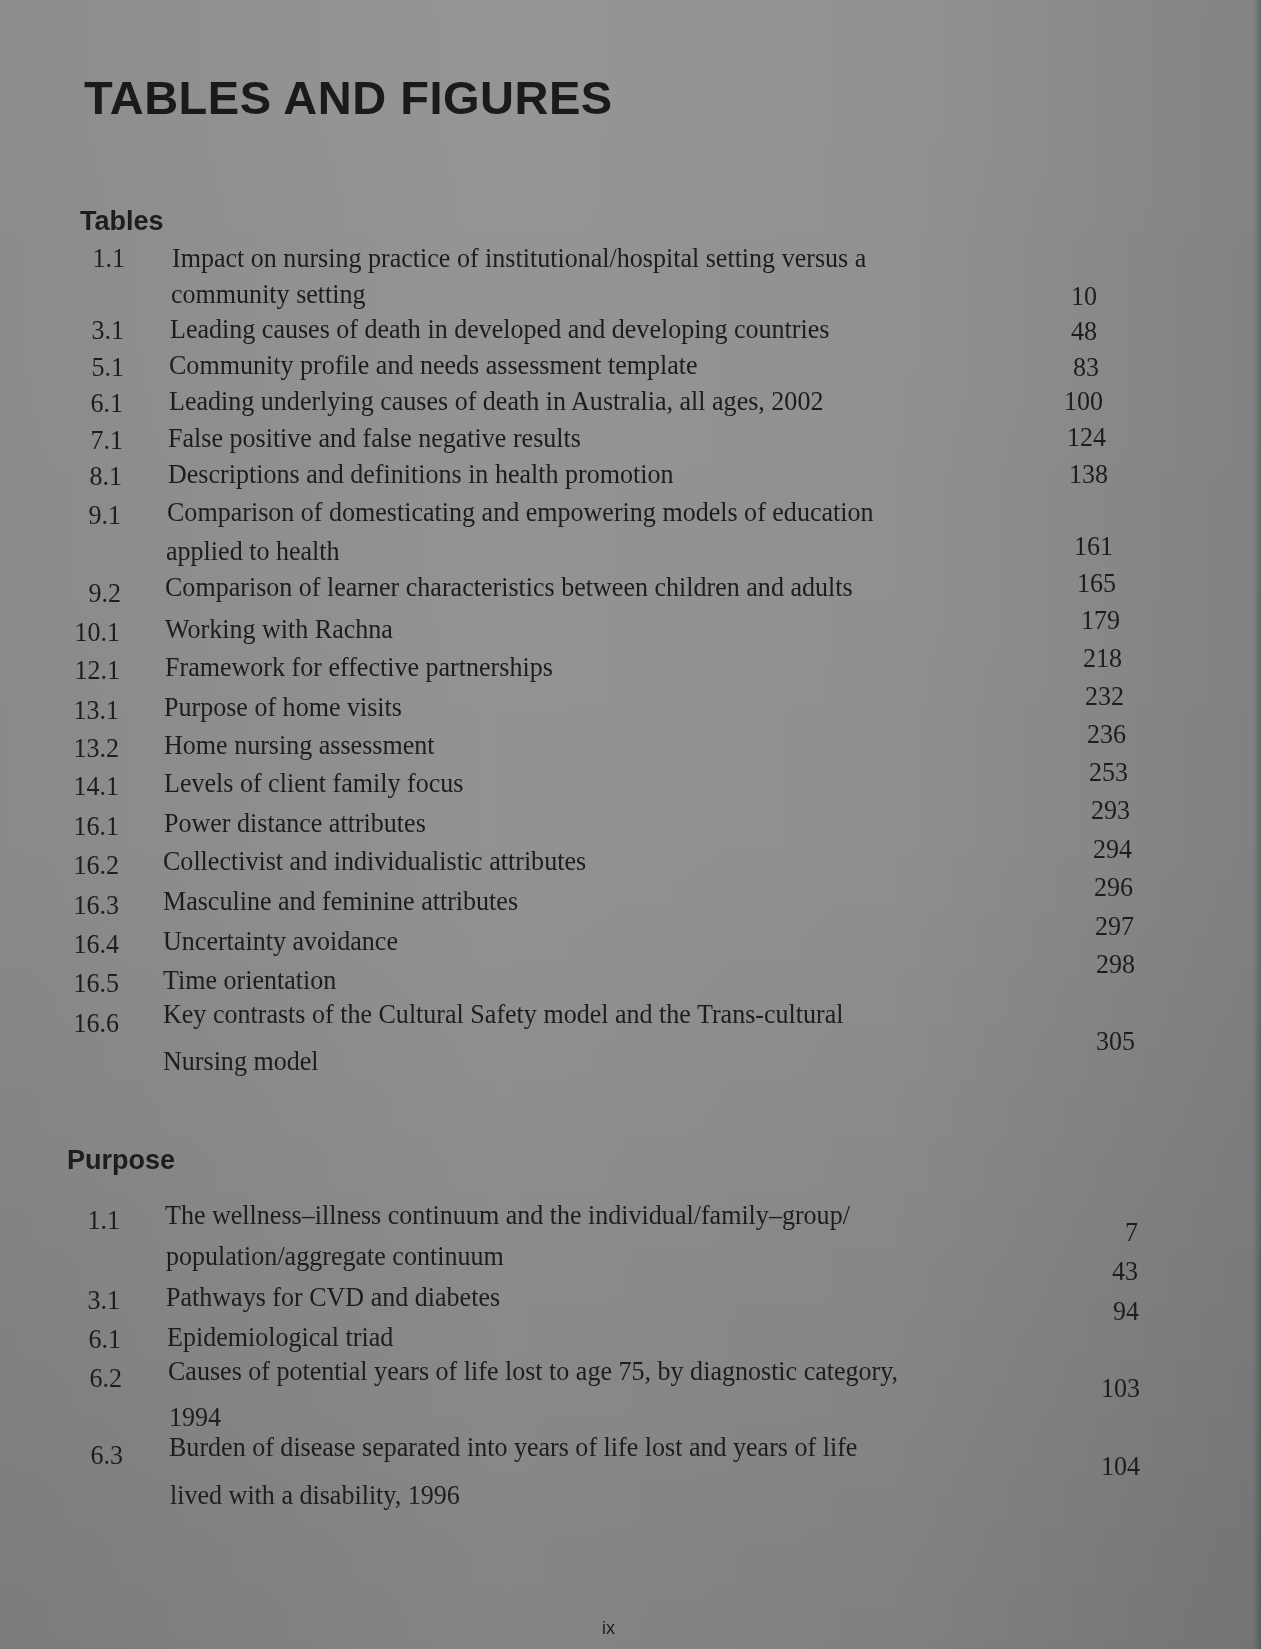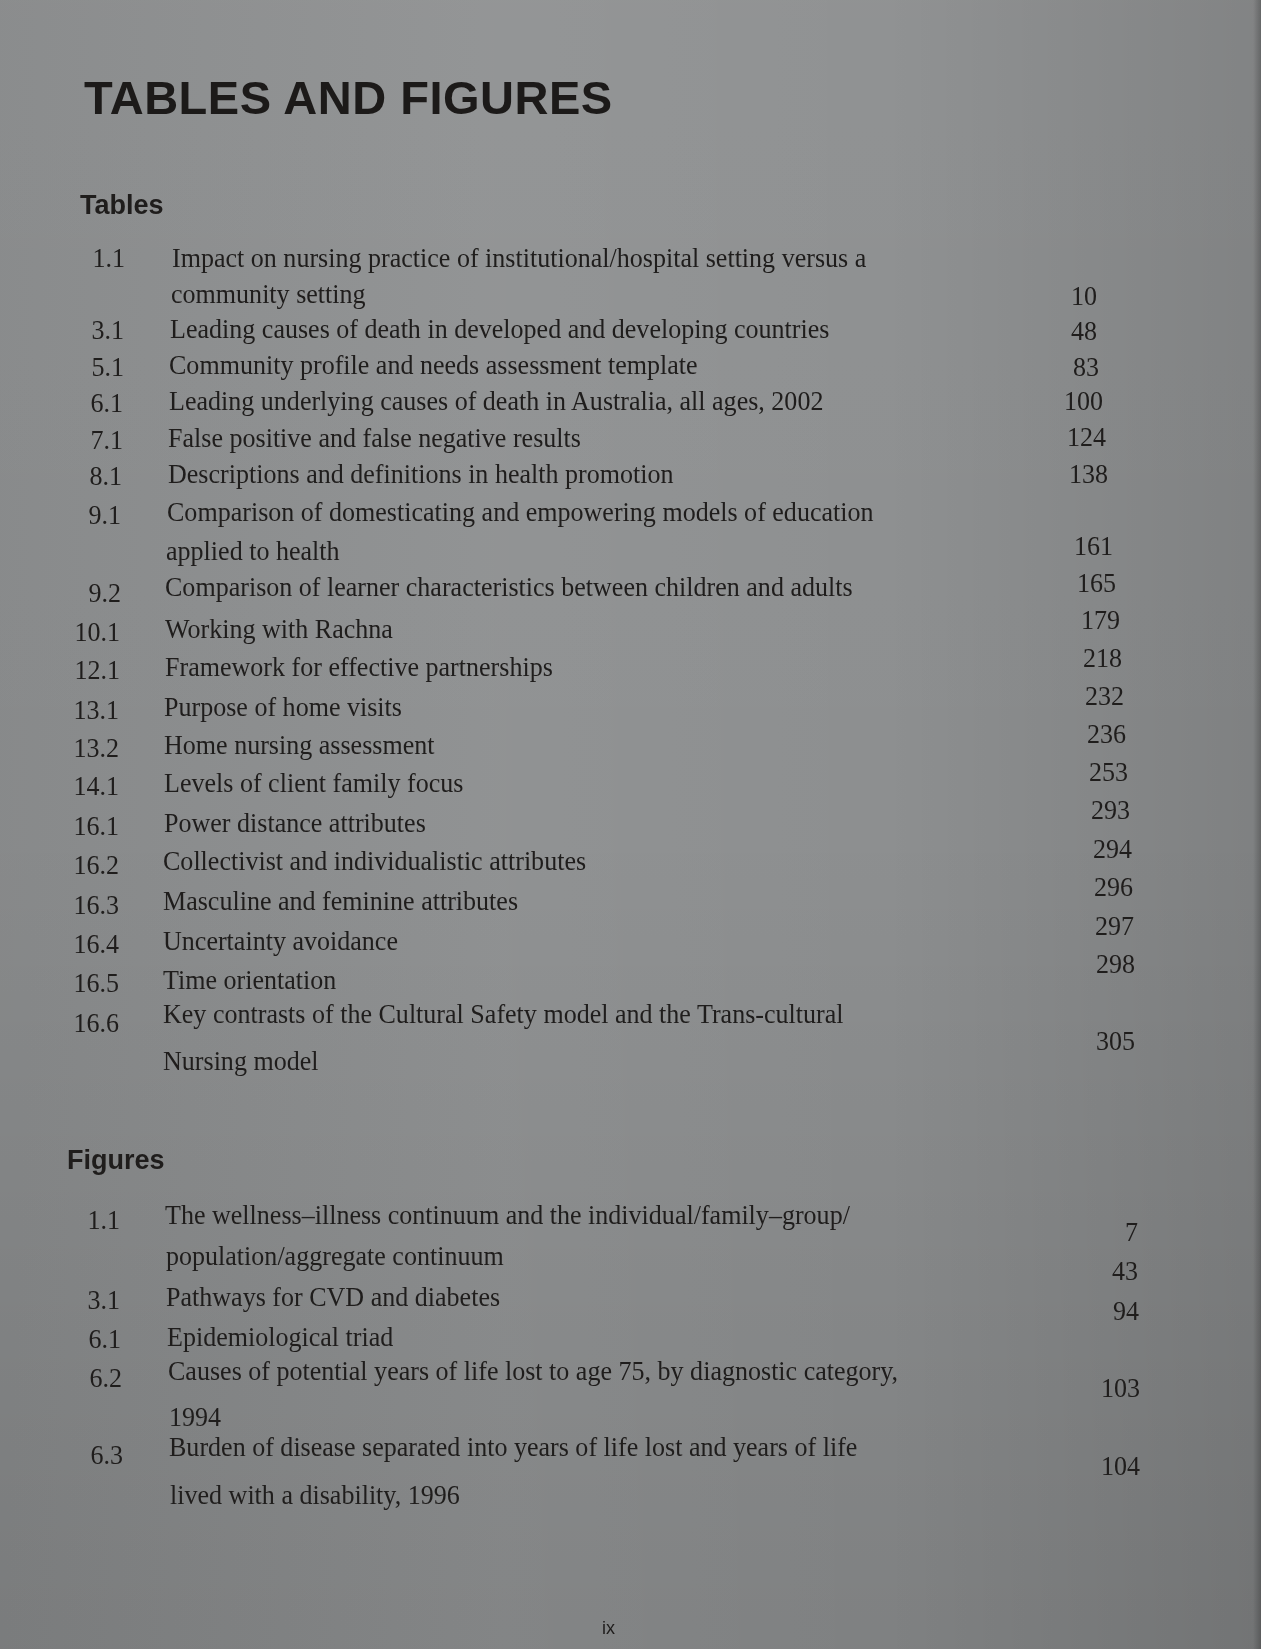--- a/index.html
+++ b/index.html
@@ -74,21 +74,21 @@
     }
   </style>
 </head>
 <body>
 
 <div class="page-edge"></div>
 
 <h1 class="page-title" style="margin:0;">TABLES AND FIGURES</h1>
 
 <section>
-  <h2 class="section-heading" style="left:80px; top:190px; margin:0;">Tables</h2>
+  <h2 class="section-heading" style="left:80px; top:206px; margin:0;">Tables</h2>
 
   <div>
     <span class="entry-num" style="left:55px; top:239px;">1.1</span>
     <span class="entry-text" style="left:172px; top:239px;">Impact on nursing practice of institutional/hospital setting versus a</span>
     <span class="entry-text" style="left:171px; top:275px;">community setting</span>
     <span class="entry-page" style="left:1027px; top:277px;">10</span>
   </div>
 
   <div>
     <span class="entry-num" style="left:54px; top:311px;">3.1</span>
@@ -195,21 +195,21 @@
 
   <div>
     <span class="entry-num" style="left:49px; top:1004px;">16.6</span>
     <span class="entry-text" style="left:163px; top:995px;">Key contrasts of the Cultural Safety model and the Trans-cultural</span>
     <span class="entry-text" style="left:163px; top:1042px;">Nursing model</span>
     <span class="entry-page" style="left:1065px; top:1022px;">305</span>
   </div>
 </section>
 
 <section>
-  <h2 class="section-heading" style="left:67px; top:1145px; margin:0;">Figures</h2>
+  <h2 class="section-heading" style="left:67px; top:1145px; margin:0;">Purpose</h2>
 
   <div>
     <span class="entry-num" style="left:50px; top:1201px;">1.1</span>
     <span class="entry-text" style="left:165px; top:1196px;">The wellness–illness continuum and the individual/family–group/</span>
     <span class="entry-text" style="left:166px; top:1237px;">population/aggregate continuum</span>
     <span class="entry-page" style="left:1068px; top:1213px;">7</span>
   </div>
 
   <div>
     <span class="entry-num" style="left:50px; top:1281px;">3.1</span>

